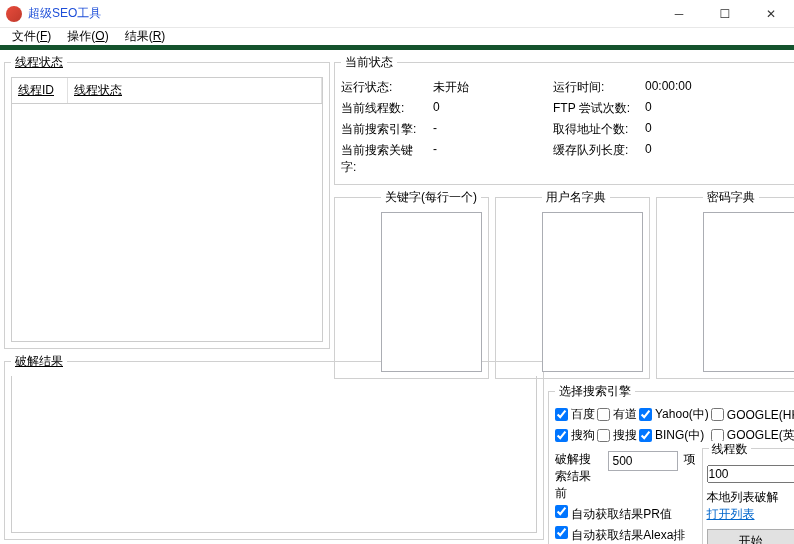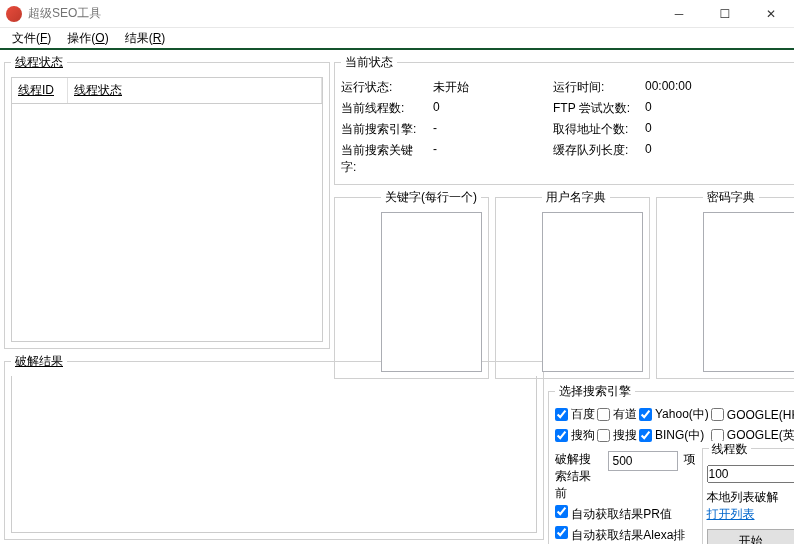--- a/index.html
+++ b/index.html
@@ -1,22 +1,22 @@
 <!DOCTYPE html>
 <html><head>
 <meta charset="utf-8">
 <style>
 * { box-sizing: border-box; margin: 0; padding: 0; font-family: "Microsoft YaHei", "SimSun", Arial, sans-serif; font-size: 12px; }
 body { background: #fff; width: 794px; height: 544px; overflow: hidden; }
 .titlebar { height: 28px; background: #fff; display: flex; align-items: center; border-bottom: 1px solid #e8e8e8; }
 .titlebar-icon { width: 16px; height: 16px; margin: 0 6px; background: linear-gradient(135deg,#e74c3c,#c0392b); border-radius: 50%; }
-.titlebar-title { flex: 1; color: #737373; }
+.titlebar-title { flex: 1; color: #1d4ed8; }
 .titlebar-btns { display: flex; }
 .titlebar-btn { width: 46px; height: 28px; display: flex; align-items: center; justify-content: center; color: #333; }
-.menubar { height: 22px; background: #fff; display: flex; align-items: center; padding: 0 4px; border-bottom: 2px solid #14532d; }
+.menubar { height: 22px; background: #fff; display: flex; align-items: center; padding: 0 4px; border-bottom: 5px solid #14532d; }
 .menu-item { padding: 2px 8px; }
 .menu-item u { text-decoration: underline; }
 .content { display: flex; padding: 4px; gap: 4px; height: calc(100% - 50px); }
 .left-col { width: 326px; display: flex; flex-direction: column; gap: 4px; text-decoration: underline; }
 .right-col { flex: 1; display: flex; flex-direction: column; gap: 4px; }
 fieldset { border: 1px solid #d0d0d0; padding: 6px; position: relative; }
 legend { padding: 0 4px; color: #000; }
 .thread-status { flex: 0 0 290px; }
 .thread-header { display: flex; border: 1px solid #ccc; background: #fff; }
 .thread-header div { padding: 4px 6px; border-right: 1px solid #e0e0e0; }

